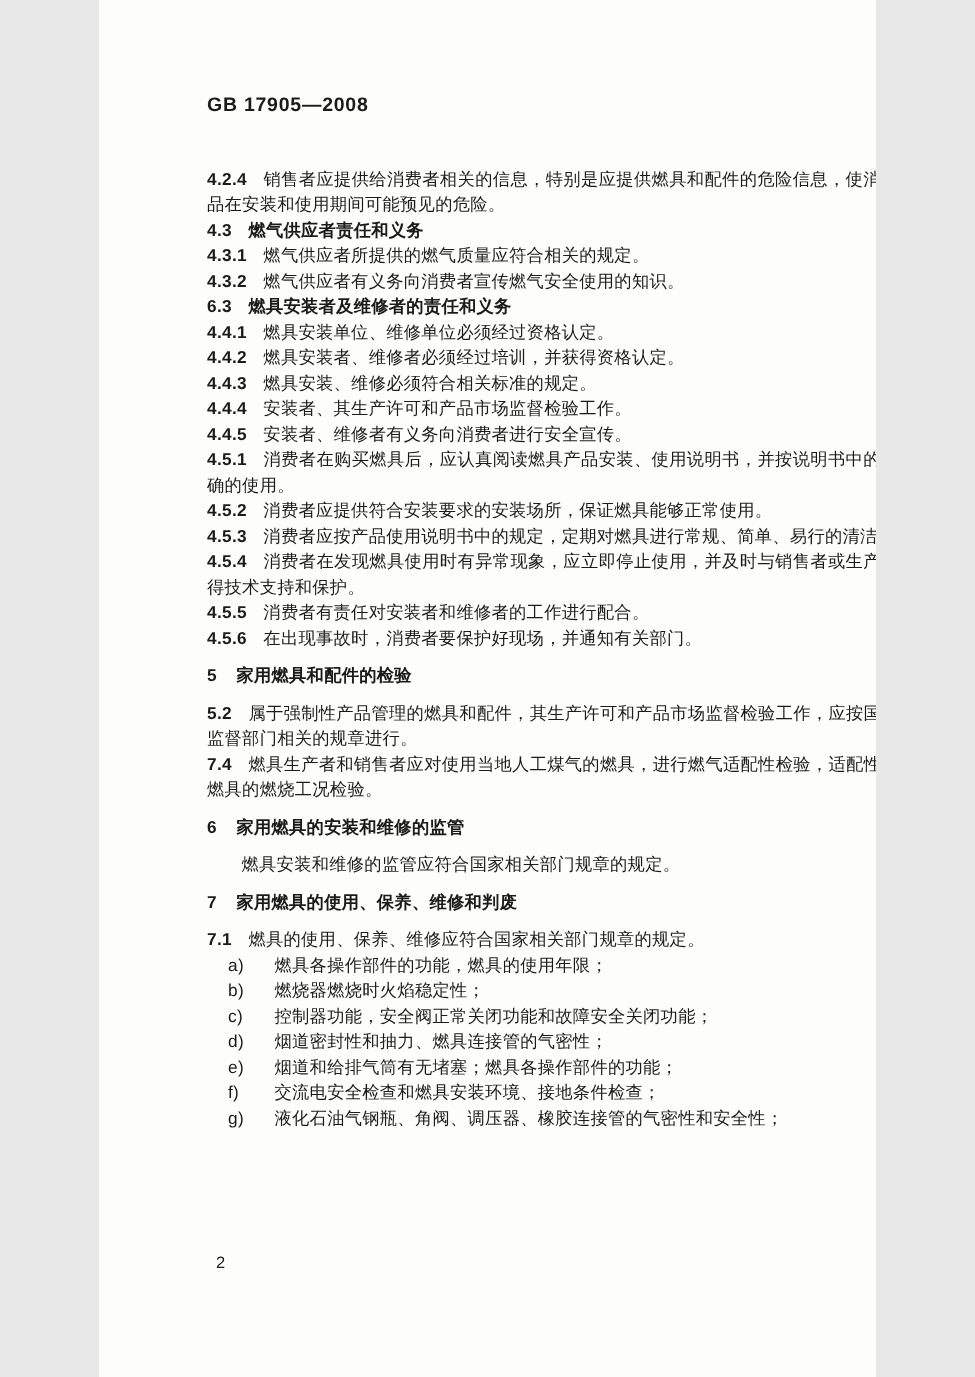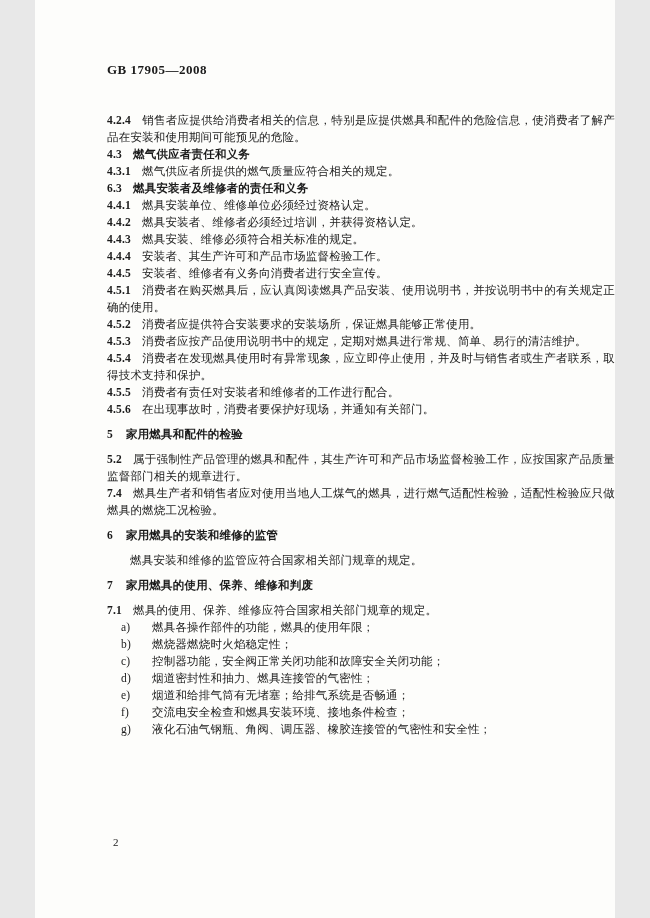--- a/index.html
+++ b/index.html
@@ -1,23 +1,23 @@
 <!DOCTYPE html>
 <html><head>
 <meta charset="utf-8">
 <style>
   html, body { margin:0; padding:0; background:#e8e8e8; }
   .page {
     position: relative;
-    width: 580px;
+    width: 518px;
     height: 918px;
     margin: 0 auto;
     background: #fdfdfb;
     color: #1b1b1b;
-    font-family: Liberation Serif, serif;
+    font-family: Liberation Sans, sans-serif;
     overflow: hidden;
     box-sizing: border-box;
   }
   .doc-header {
     position: absolute;
     left: 72px;
     top: 62px;
     font-size: 13px;
     font-weight: 700;
     letter-spacing: 0.5px;
@@ -69,20 +69,21 @@
 </head>
 <body>
 
 <div class="page">
   <div class="doc-header">GB 17905—2008</div>
 
   <div class="doc-body">
       <p class="para"><span class="num">4.2.4</span><span class="txt">销售者应提供给消费者相关的信息，特别是应提供燃具和配件的危险信息，使消费者了解产品在安装和使用期间可能预见的危险。</span></p>
       <p class="para bold-head"><span class="num">4.3</span><span class="txt">燃气供应者责任和义务</span></p>
       <p class="para"><span class="num">4.3.1</span><span class="txt">燃气供应者所提供的燃气质量应符合相关的规定。</span></p>
+      <p class="para"><span class="num">4.3.2</span><span class="txt">燃气供应者有义务向消费者宣传燃气安全使用的知识。</span></p>
       <p class="para bold-head"><span class="num">6.3</span><span class="txt">燃具安装者及维修者的责任和义务</span></p>
       <p class="para"><span class="num">4.4.1</span><span class="txt">燃具安装单位、维修单位必须经过资格认定。</span></p>
       <p class="para"><span class="num">4.4.2</span><span class="txt">燃具安装者、维修者必须经过培训，并获得资格认定。</span></p>
       <p class="para"><span class="num">4.4.3</span><span class="txt">燃具安装、维修必须符合相关标准的规定。</span></p>
       <p class="para"><span class="num">4.4.4</span><span class="txt">安装者、其生产许可和产品市场监督检验工作。</span></p>
       <p class="para"><span class="num">4.4.5</span><span class="txt">安装者、维修者有义务向消费者进行安全宣传。</span></p>
       <p class="para"><span class="num">4.5.1</span><span class="txt">消费者在购买燃具后，应认真阅读燃具产品安装、使用说明书，并按说明书中的有关规定正确的使用。</span></p>
       <p class="para"><span class="num">4.5.2</span><span class="txt">消费者应提供符合安装要求的安装场所，保证燃具能够正常使用。</span></p>
       <p class="para"><span class="num">4.5.3</span><span class="txt">消费者应按产品使用说明书中的规定，定期对燃具进行常规、简单、易行的清洁维护。</span></p>
       <p class="para"><span class="num">4.5.4</span><span class="txt">消费者在发现燃具使用时有异常现象，应立即停止使用，并及时与销售者或生产者联系，取得技术支持和保护。</span></p>
@@ -106,21 +107,21 @@
       <div class="list-item">
         <span class="li-label">c)</span>
         <span class="li-text">控制器功能，安全阀正常关闭功能和故障安全关闭功能；</span>
       </div>
       <div class="list-item">
         <span class="li-label">d)</span>
         <span class="li-text">烟道密封性和抽力、燃具连接管的气密性；</span>
       </div>
       <div class="list-item">
         <span class="li-label">e)</span>
-        <span class="li-text">烟道和给排气筒有无堵塞；给排气系统是否畅通；</span>
+        <span class="li-text">烟道和给排气筒有无堵塞；燃具各操作部件的功能；</span>
       </div>
       <div class="list-item">
         <span class="li-label">f)</span>
         <span class="li-text">交流电安全检查和燃具安装环境、接地条件检查；</span>
       </div>
       <div class="list-item">
         <span class="li-label">g)</span>
         <span class="li-text">液化石油气钢瓶、角阀、调压器、橡胶连接管的气密性和安全性；</span>
       </div>
     </div>

